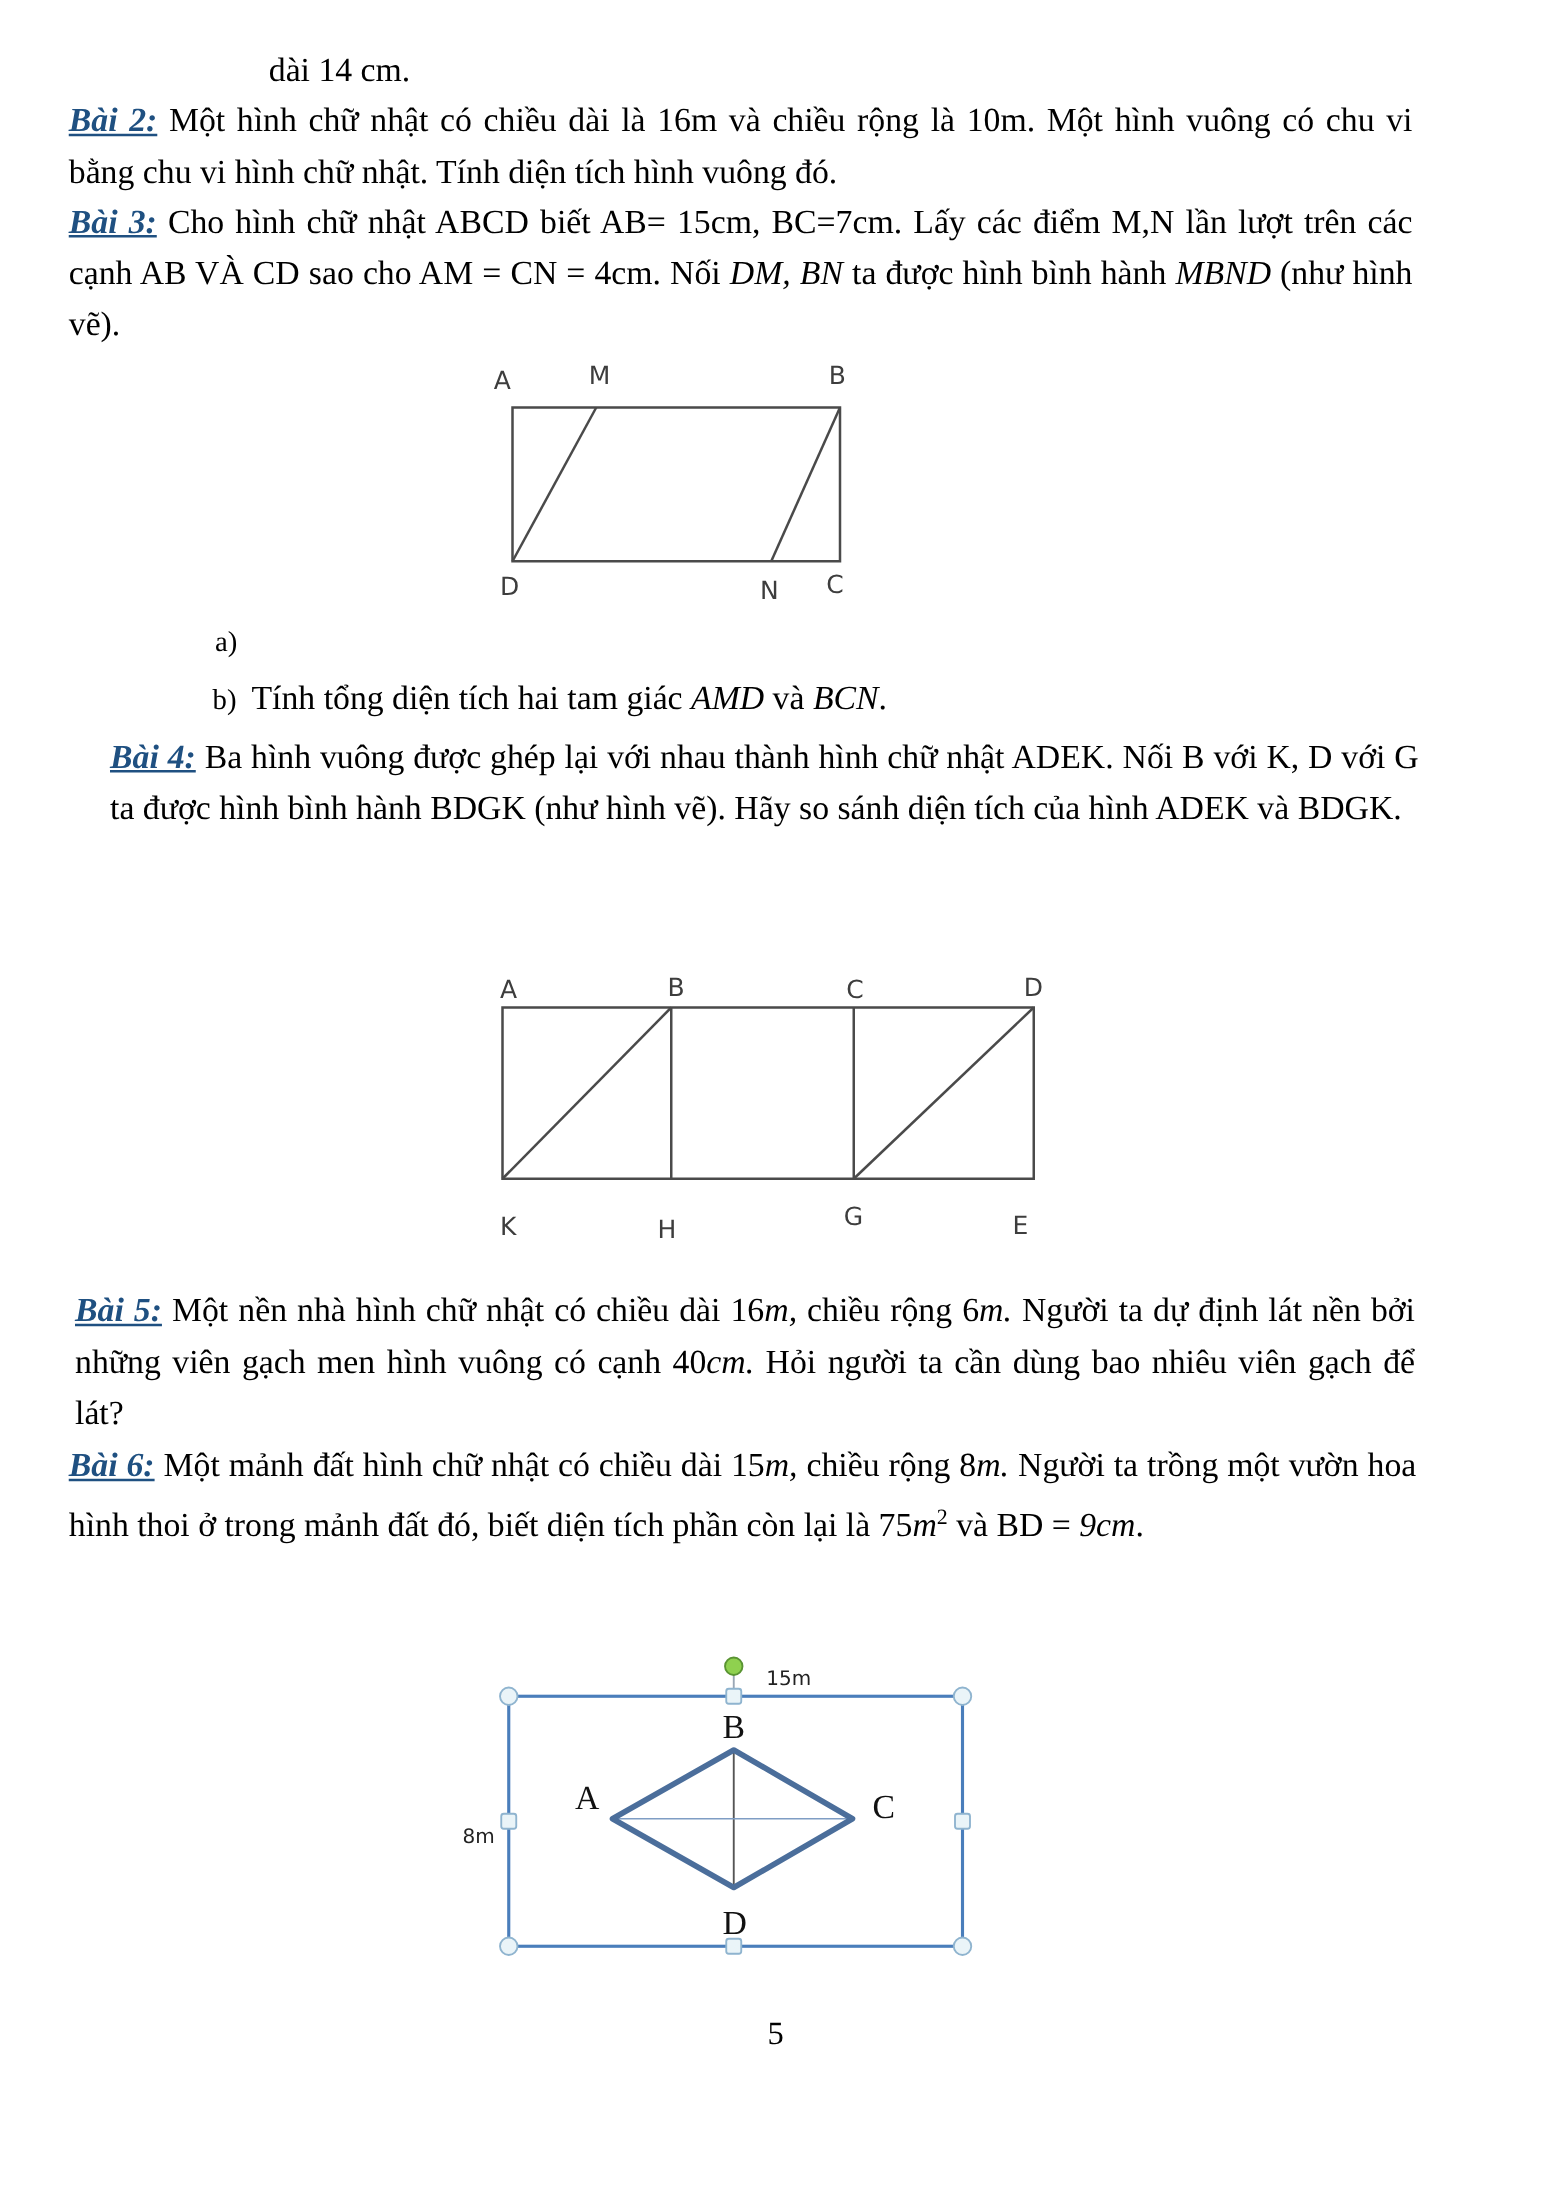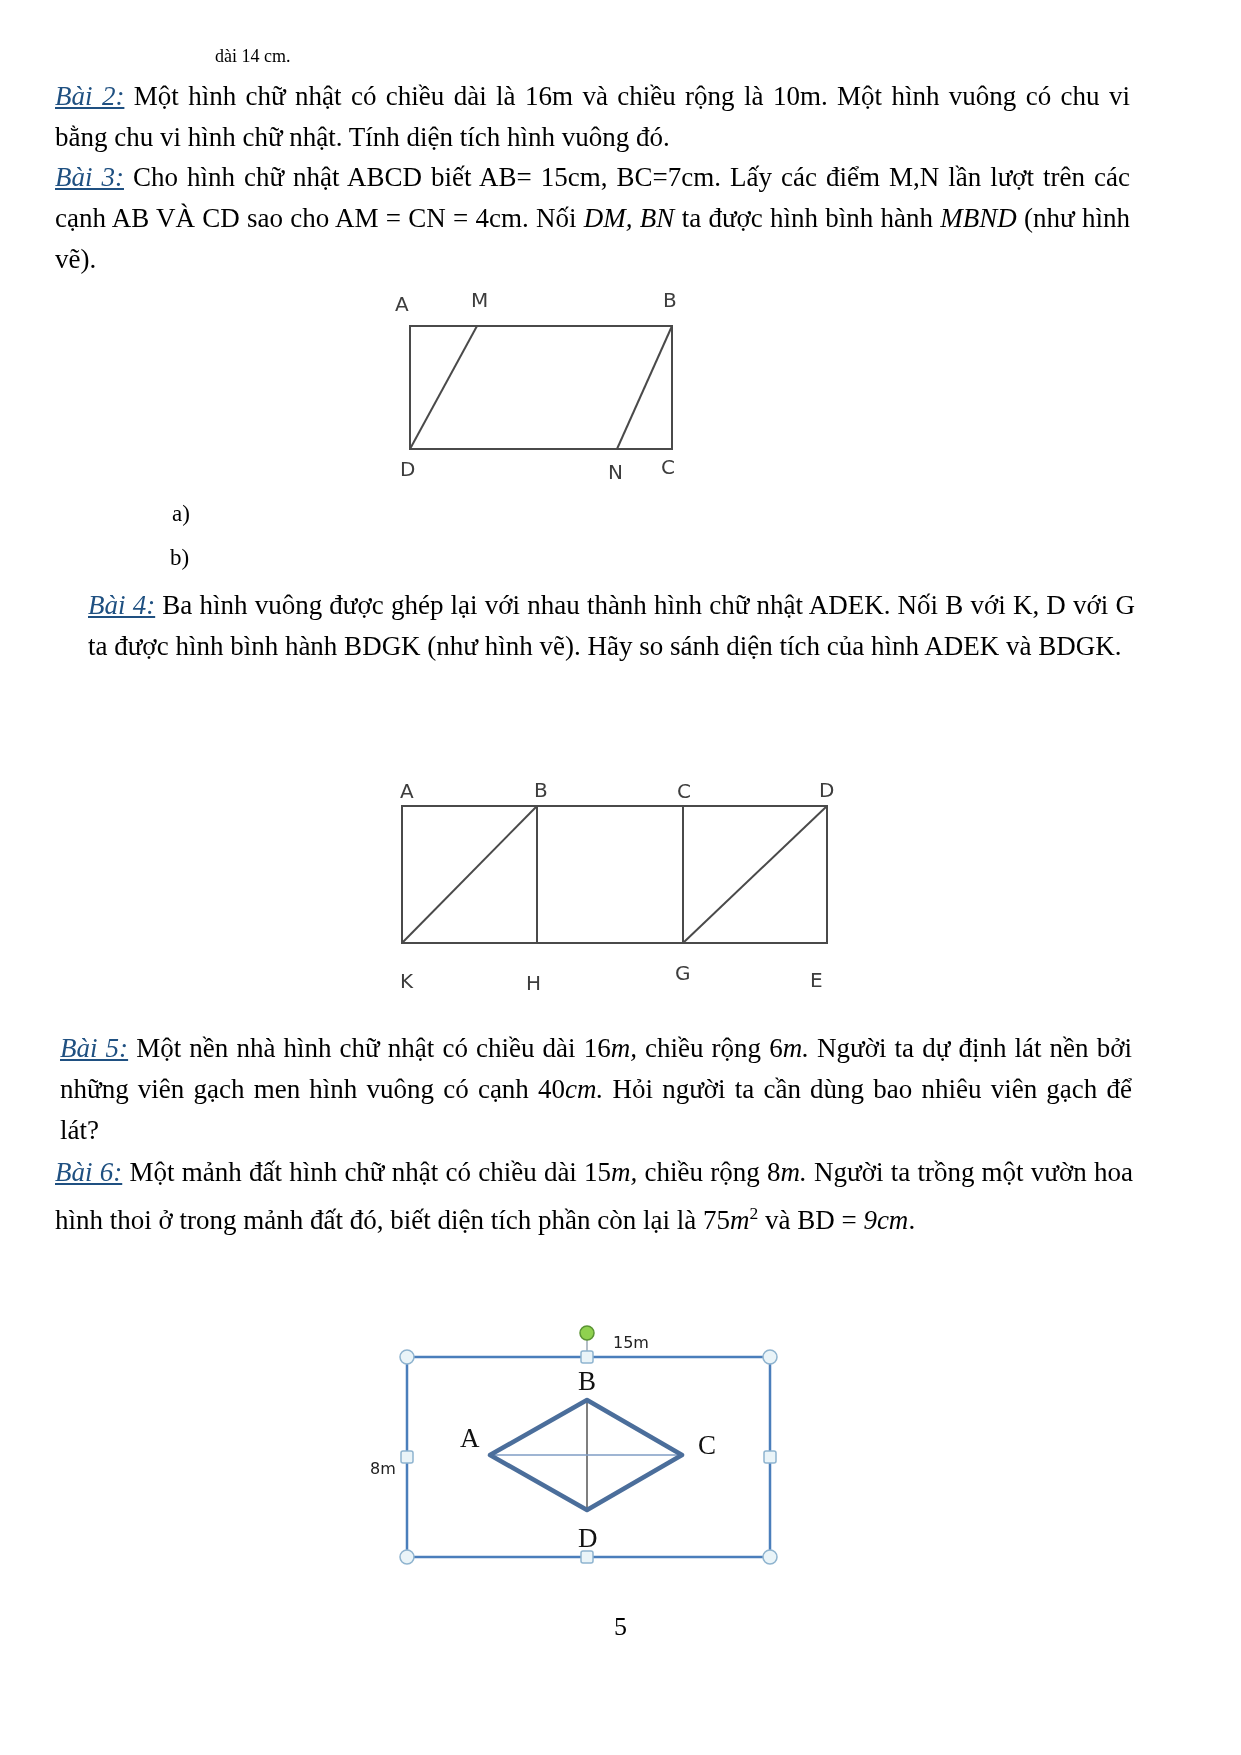--- a/index.html
+++ b/index.html
@@ -4,23 +4,23 @@
 <style>
   html,body { margin:0; padding:0; background:#ffffff; }
   .page {
     position:relative; width:1241px; height:1755px; background:#ffffff;
     font-family:"Liberation Serif","DejaVu Serif",serif; color:#000;
     overflow:hidden;
   }
   .para {
     position:absolute; font-size:27px; line-height:41px; text-align:justify;
   }
-  .line { position:absolute; font-size:18px; line-height:41px; white-space:nowrap; }
+  .line { position:absolute; font-size:27px; line-height:41px; white-space:nowrap; }
   .bai {
-    color:#1f5081; font-weight:normal; font-style:italic;
+    color:#1f5081; font-weight:bold; font-style:italic;
     text-decoration:underline; text-decoration-color:#1f5081;margin-top:48px;
   }
   .it { font-style:italic;font-family:Liberation Serif, serif; }
   .item-row { position:absolute; font-size:27px; line-height:40px; display:flex; align-items:baseline; }
   .marker { font-size:23px; flex:none; margin-right:12px; }
   sup { font-size:0.65em; }
   .fig { position:absolute; }
   .fig-label { font-family:"DejaVu Sans","Liberation Sans",sans-serif; font-size:20px; fill:#3d3d3d; }
   .fig3-label { font-family:"Liberation Serif","DejaVu Serif",serif; font-size:27px; fill:#111; }
   .dim-label { font-family:"DejaVu Sans","Liberation Sans",sans-serif; font-size:16px; fill:#222; }
@@ -51,20 +51,21 @@
     <text class="fig-label" x="45" y="198">D</text>
     <text class="fig-label" x="253" y="201">N</text>
     <text class="fig-label" x="306" y="196">C</text>
   </svg>
 
   <div class="item-row" style="left:172px; top:494px;">
     <span class="marker">a)</span>
   </div>
   <div class="item-row" style="left:170px; top:538px;">
     <span class="marker">b)</span>
+    <span><span>Tính tổng diện tích hai tam giác </span><span class="it">AMD</span><span> và </span><span class="it">BCN</span><span>.</span></span>
   </div>
 
   <div class="para" style="left:88px; top:585px; width:1047px;">
     <span class="bai">Bài 4:</span><span> Ba hình vuông được ghép lại với nhau thành hình chữ nhật ADEK. Nối B với K, D với G ta được hình bình hành BDGK (như hình vẽ). Hãy so sánh diện tích của hình ADEK và BDGK.</span>
   </div>
 
   <svg class="fig" style="left:360px; top:700px;" width="480" height="300" viewBox="0 0 480 300">
     <rect x="42" y="106" width="425" height="137" fill="none" stroke="#4a4a4a" stroke-width="2"></rect>
     <line x1="177" y1="106" x2="177" y2="243" stroke="#4a4a4a" stroke-width="2"></line>
     <line x1="323" y1="106" x2="323" y2="243" stroke="#4a4a4a" stroke-width="2"></line>

